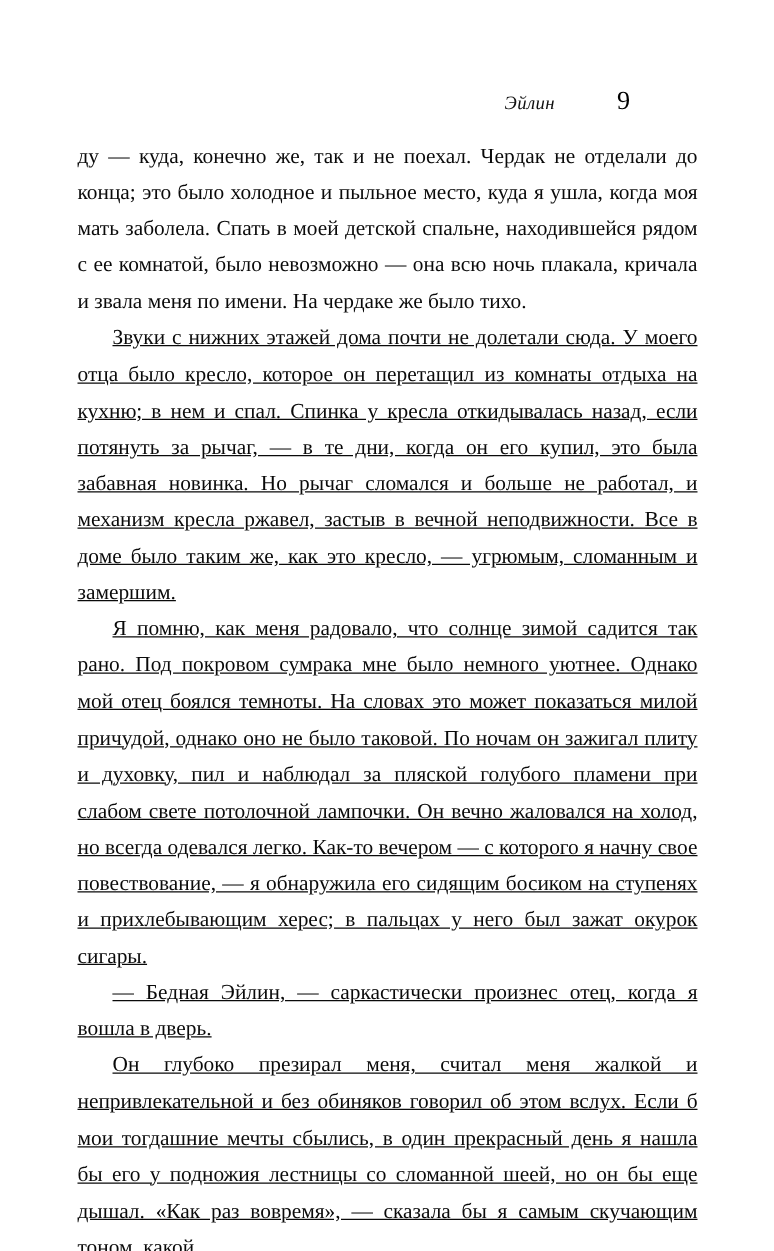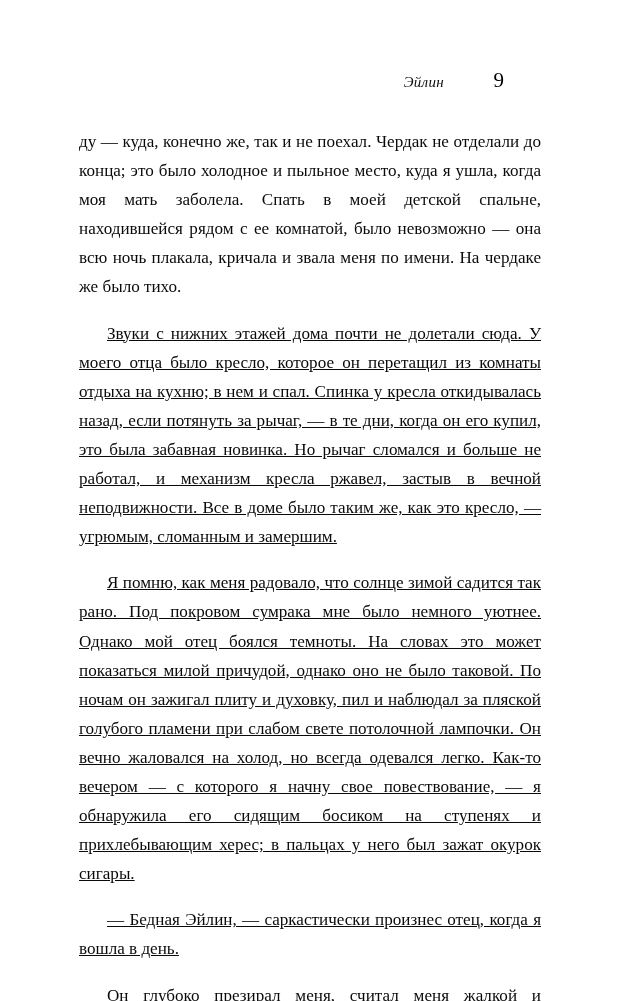--- a/index.html
+++ b/index.html
@@ -47,21 +47,21 @@
     min-width: 14px;
     text-align: right;
   }
   .text-column {
     position: absolute;
     top: 110px;
     left: 62px;
     width: 496px;
   }
   p.para {
-    margin: 17px;
+    margin: 0;
     font-size: 17.1px;
     line-height: 29.1px;
     text-align: justify;
     text-justify: inter-word;
     hyphens: manual;
     color: #0a0a0a;
   }
   p.indent {
     text-indent: 28px;
     text-decoration: underline;
@@ -75,17 +75,17 @@
 
   <div class="running-head">
     <span class="book-title">Эйлин</span>
     <span class="page-number">9</span>
   </div>
 
   <div class="text-column">
     <p class="para">ду — куда, конечно же, так и не поехал. Чердак не отделали до конца; это было холодное и пыльное место, куда я ушла, когда моя мать заболела. Спать в моей детской спальне, находившейся рядом с ее комнатой, было невозможно — она всю ночь плакала, кричала и звала меня по имени. На чердаке же было тихо.</p>
     <p class="para indent">Звуки с нижних этажей дома почти не долетали сюда. У моего отца было кресло, которое он перетащил из комнаты отдыха на кухню; в нем и спал. Спинка у кресла откидывалась назад, если потянуть за рычаг, — в те дни, когда он его купил, это была забавная новинка. Но рычаг сломался и больше не работал, и механизм кресла ржавел, застыв в вечной неподвижности. Все в доме было таким же, как это кресло, — угрюмым, сломанным и замершим.</p>
     <p class="para indent">Я помню, как меня радовало, что солнце зимой садится так рано. Под покровом сумрака мне было немного уютнее. Однако мой отец боялся темноты. На словах это может показаться милой причудой, однако оно не было таковой. По ночам он зажигал плиту и духовку, пил и наблюдал за пляской голубого пламени при слабом свете потолочной лампочки. Он вечно жаловался на холод, но всегда одевался легко. Как-то вечером — с которого я начну свое повествование, — я обнаружила его сидящим босиком на ступенях и прихлебывающим херес; в пальцах у него был зажат окурок сигары.</p>
-    <p class="para indent">— Бедная Эйлин, — саркастически произнес отец, когда я вошла в день.</p>
+    <p class="para indent">— Бедная Эйлин, — саркастически произнес отец, когда я вошла в дверь.</p>
     <p class="para indent">Он глубоко презирал меня, считал меня жалкой и непривлекательной и без обиняков говорил об этом вслух. Если б мои тогдашние мечты сбылись, в один прекрасный день я нашла бы его у подножия лестницы со сломанной шеей, но он бы еще дышал. «Как раз вовремя», — сказала бы я самым скучающим тоном, какой</p>
   </div>
 
 </div>
 
 </body></html>

